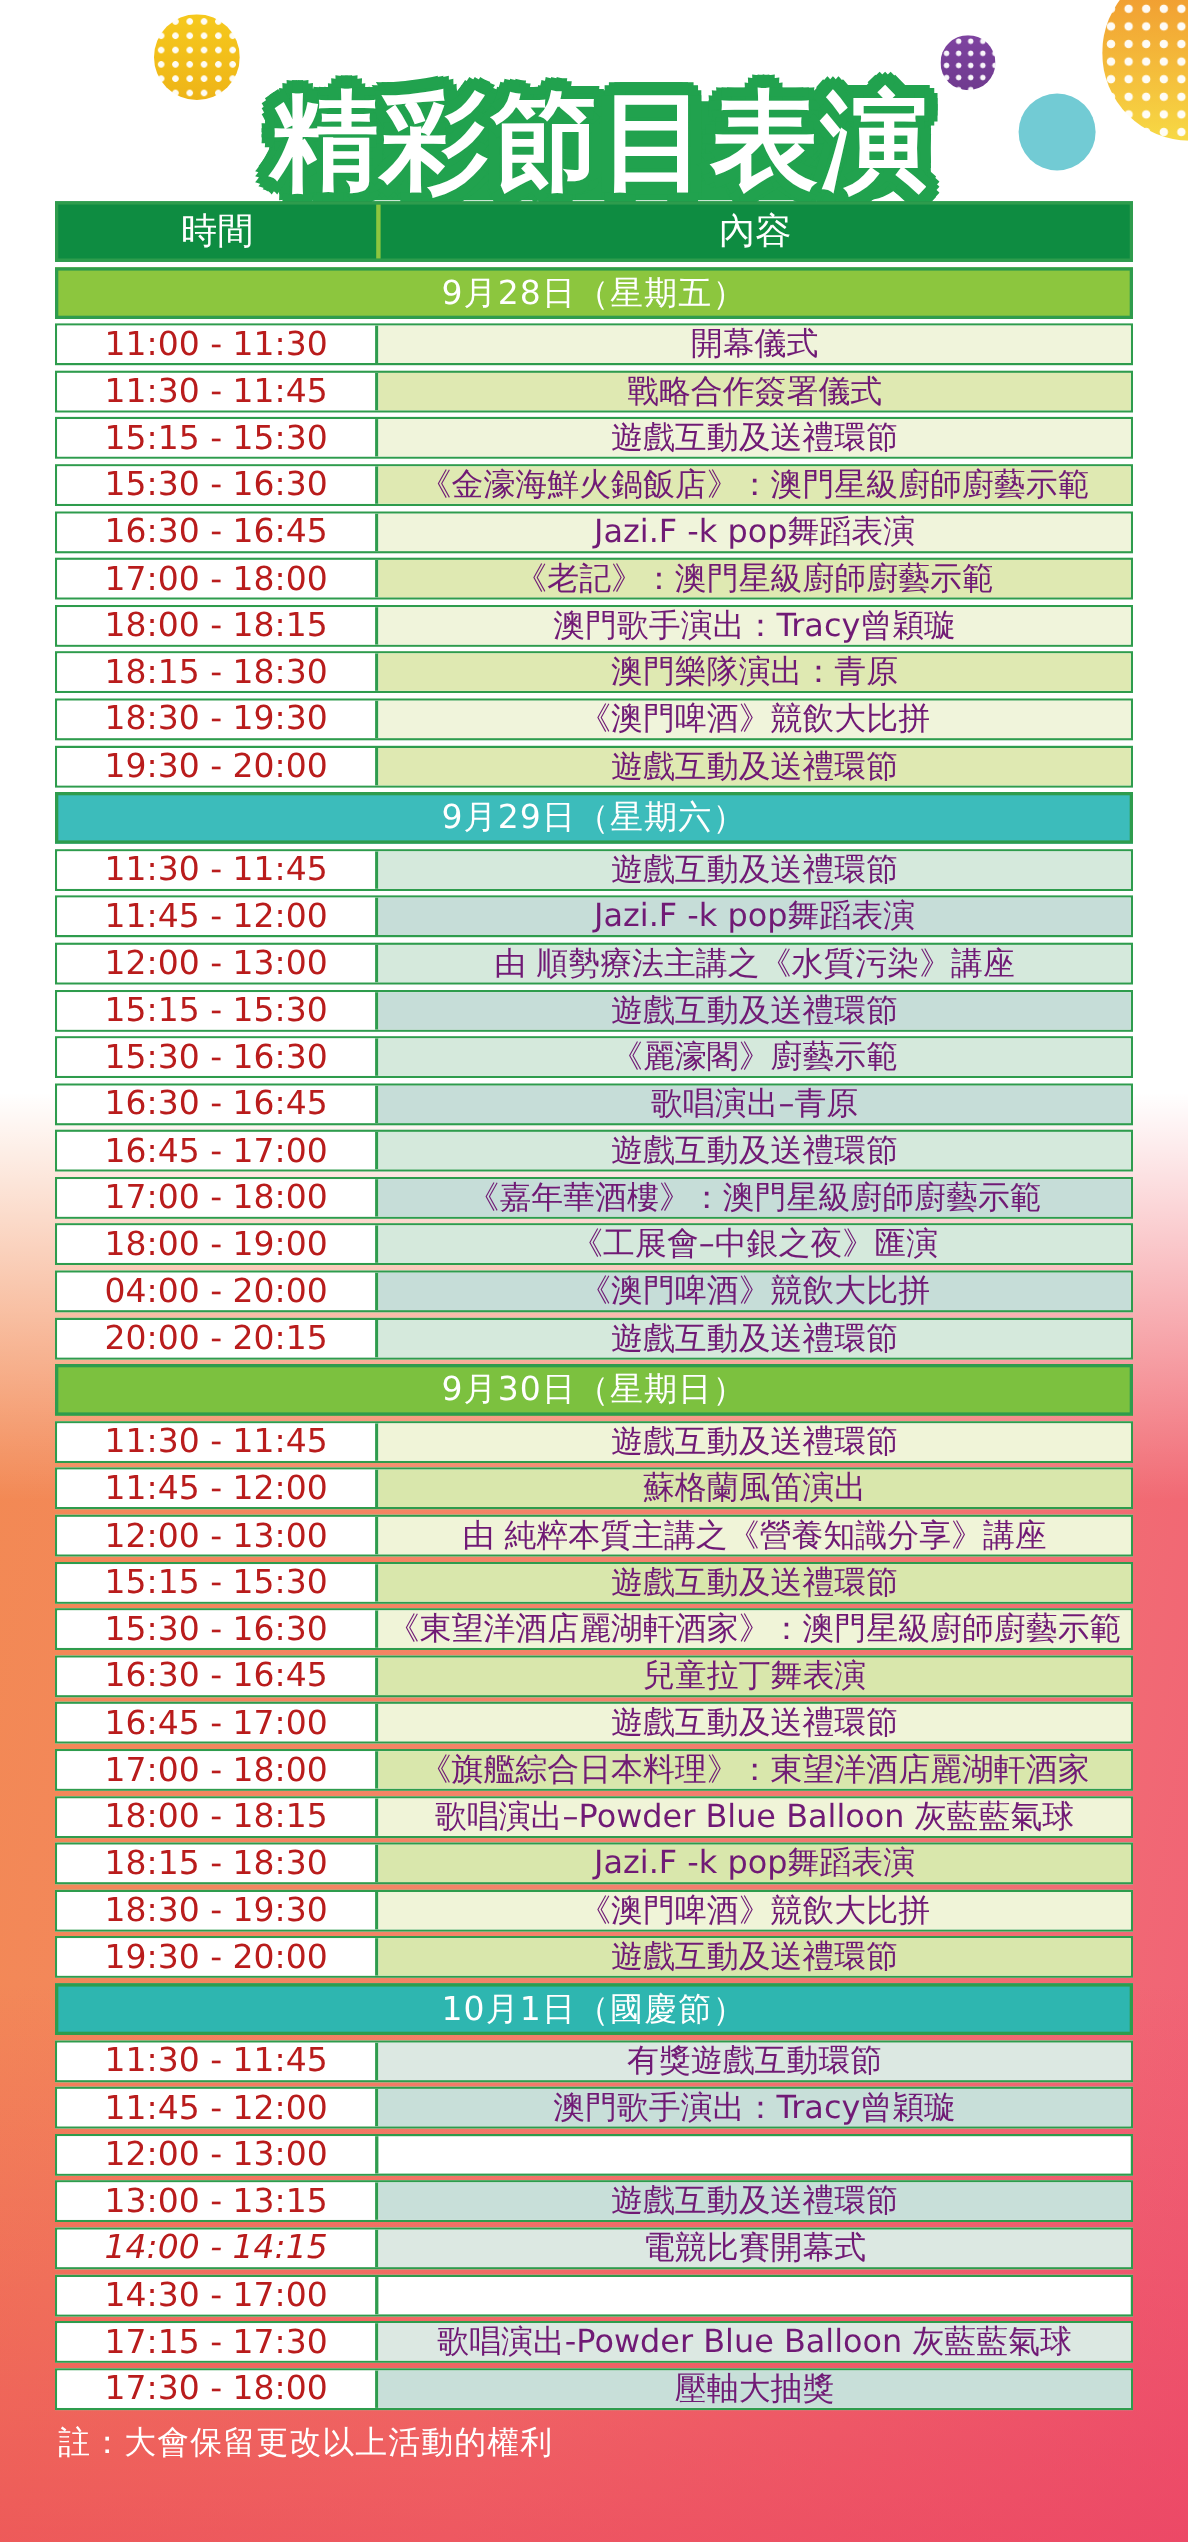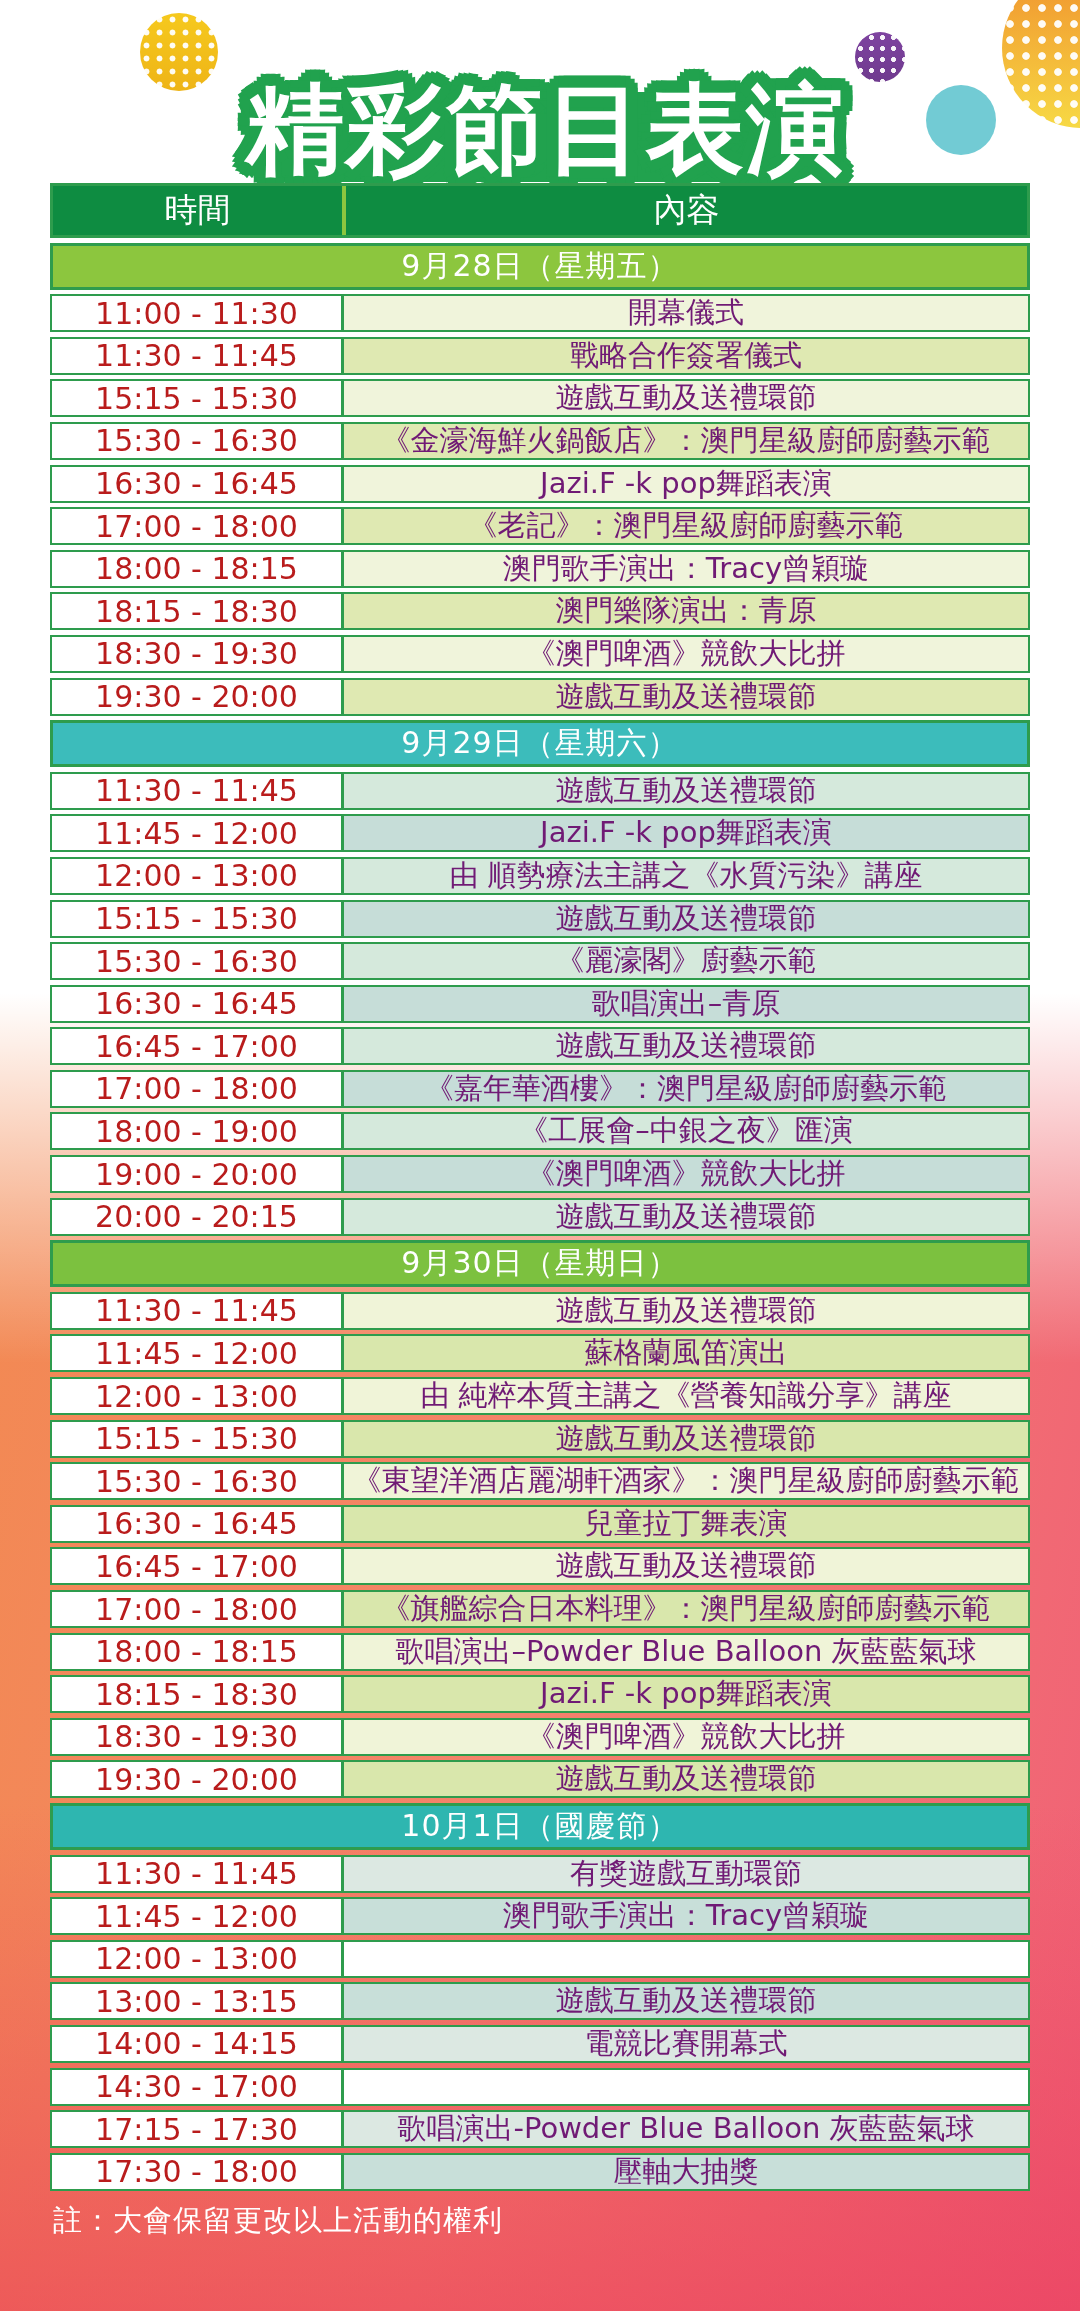--- a/index.html
+++ b/index.html
@@ -177,21 +177,21 @@
         </div>
         <div class="row">
           <div class="time" style="background: rgb(255, 255, 255);">17:00 - 18:00</div>
           <div class="content" style="background: rgb(198, 221, 216);">《嘉年華酒樓》：澳門星級廚師廚藝示範</div>
         </div>
         <div class="row">
           <div class="time" style="background: rgb(255, 255, 255);">18:00 - 19:00</div>
           <div class="content" style="background: rgb(213, 233, 220);">《工展會–中銀之夜》匯演</div>
         </div>
         <div class="row">
-          <div class="time" style="background: rgb(255, 255, 255);">19:00 - 20:00</div>
+          <div class="time" style="background: rgb(255, 255, 255);">04:00 - 20:00</div>
           <div class="content" style="background: rgb(198, 221, 216);">《澳門啤酒》競飲大比拼</div>
         </div>
         <div class="row">
           <div class="time" style="background: rgb(255, 255, 255);">20:00 - 20:15</div>
           <div class="content" style="background: rgb(213, 233, 220);">遊戲互動及送禮環節</div>
         </div>
         <div class="sec-header" style="background: rgb(124, 193, 63);">9月30日（星期日）</div>
         <div class="row">
           <div class="time" style="background: rgb(255, 255, 255);">11:30 - 11:45</div>
           <div class="content" style="background: rgb(240, 244, 216);">遊戲互動及送禮環節</div>
@@ -215,21 +215,21 @@
         <div class="row">
           <div class="time" style="background: rgb(255, 255, 255);">16:30 - 16:45</div>
           <div class="content" style="background: rgb(217, 231, 172);">兒童拉丁舞表演</div>
         </div>
         <div class="row">
           <div class="time" style="background: rgb(255, 255, 255);">16:45 - 17:00</div>
           <div class="content" style="background: rgb(240, 244, 216);">遊戲互動及送禮環節</div>
         </div>
         <div class="row">
           <div class="time" style="background: rgb(255, 255, 255);">17:00 - 18:00</div>
-          <div class="content" style="background: rgb(217, 231, 172);">《旗艦綜合日本料理》：澳門星級廚師廚藝示範</div>
+          <div class="content" style="background: rgb(217, 231, 172);">《旗艦綜合日本料理》：東望洋酒店麗湖軒酒家</div>
         </div>
         <div class="row">
           <div class="time" style="background: rgb(255, 255, 255);">18:00 - 18:15</div>
           <div class="content" style="background: rgb(240, 244, 216);">歌唱演出–Powder Blue Balloon 灰藍藍氣球</div>
         </div>
         <div class="row">
           <div class="time" style="background: rgb(255, 255, 255);">18:15 - 18:30</div>
           <div class="content" style="background: rgb(217, 231, 172);">Jazi.F -k pop舞蹈表演</div>
         </div>
         <div class="row">
@@ -250,21 +250,21 @@
           <div class="content" style="background: rgb(200, 223, 217);">澳門歌手演出：Tracy曾穎璇</div>
         </div>
         <div class="row">
           <div class="time" style="background: rgb(255, 255, 255);">12:00 - 13:00</div>
         </div>
         <div class="row">
           <div class="time" style="background: rgb(255, 255, 255);">13:00 - 13:15</div>
           <div class="content" style="background: rgb(200, 223, 217);">遊戲互動及送禮環節</div>
         </div>
         <div class="row">
-          <div class="time" style="background: rgb(255, 255, 255);">14:00 - 14:15</div>
+          <div class="time" style="background: rgb(255, 255, 255); font-style: italic;">14:00 - 14:15</div>
           <div class="content" style="background: rgb(220, 232, 226);">電競比賽開幕式</div>
         </div>
         <div class="row">
           <div class="time" style="background: rgb(255, 255, 255);">14:30 - 17:00</div>
         </div>
         <div class="row">
           <div class="time" style="background: rgb(255, 255, 255);">17:15 - 17:30</div>
           <div class="content" style="background: rgb(220, 232, 226);">歌唱演出-Powder Blue Balloon 灰藍藍氣球</div>
         </div>
         <div class="row">

